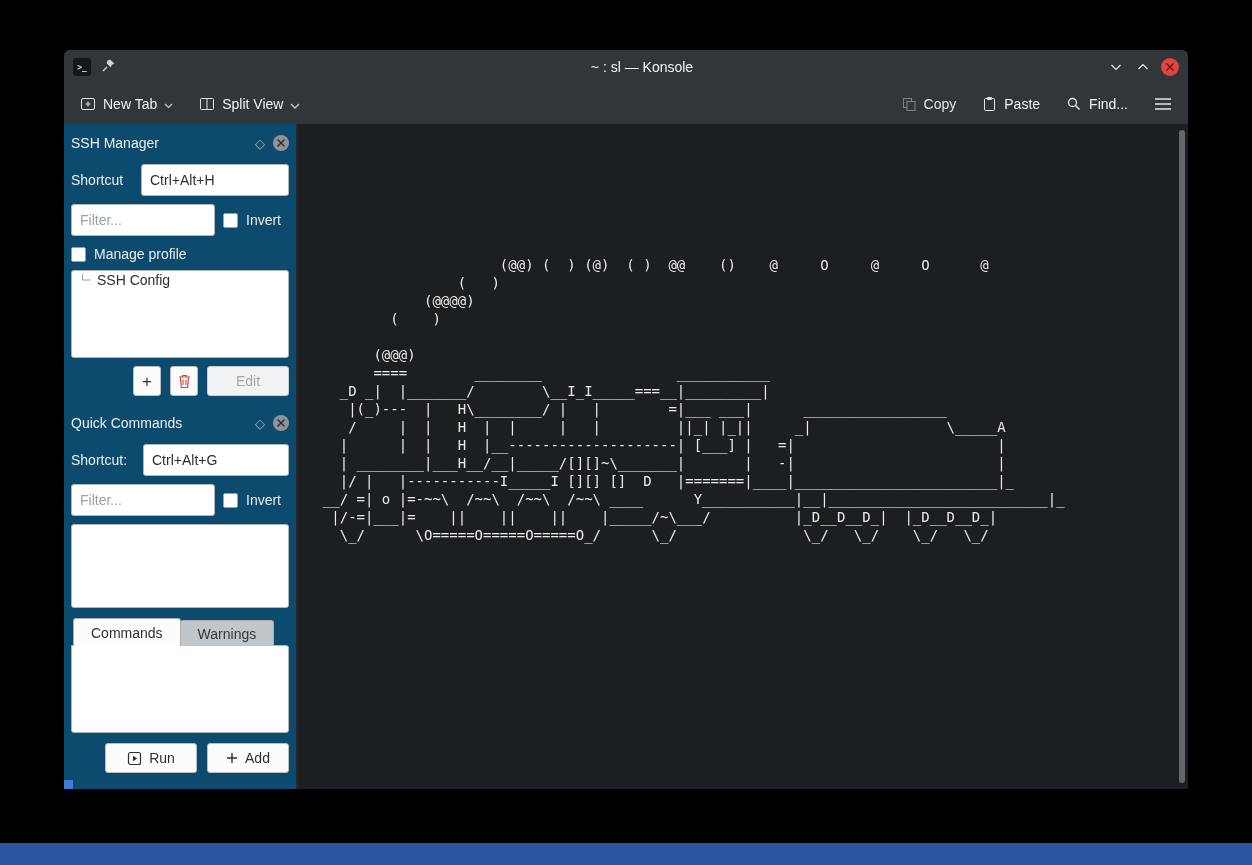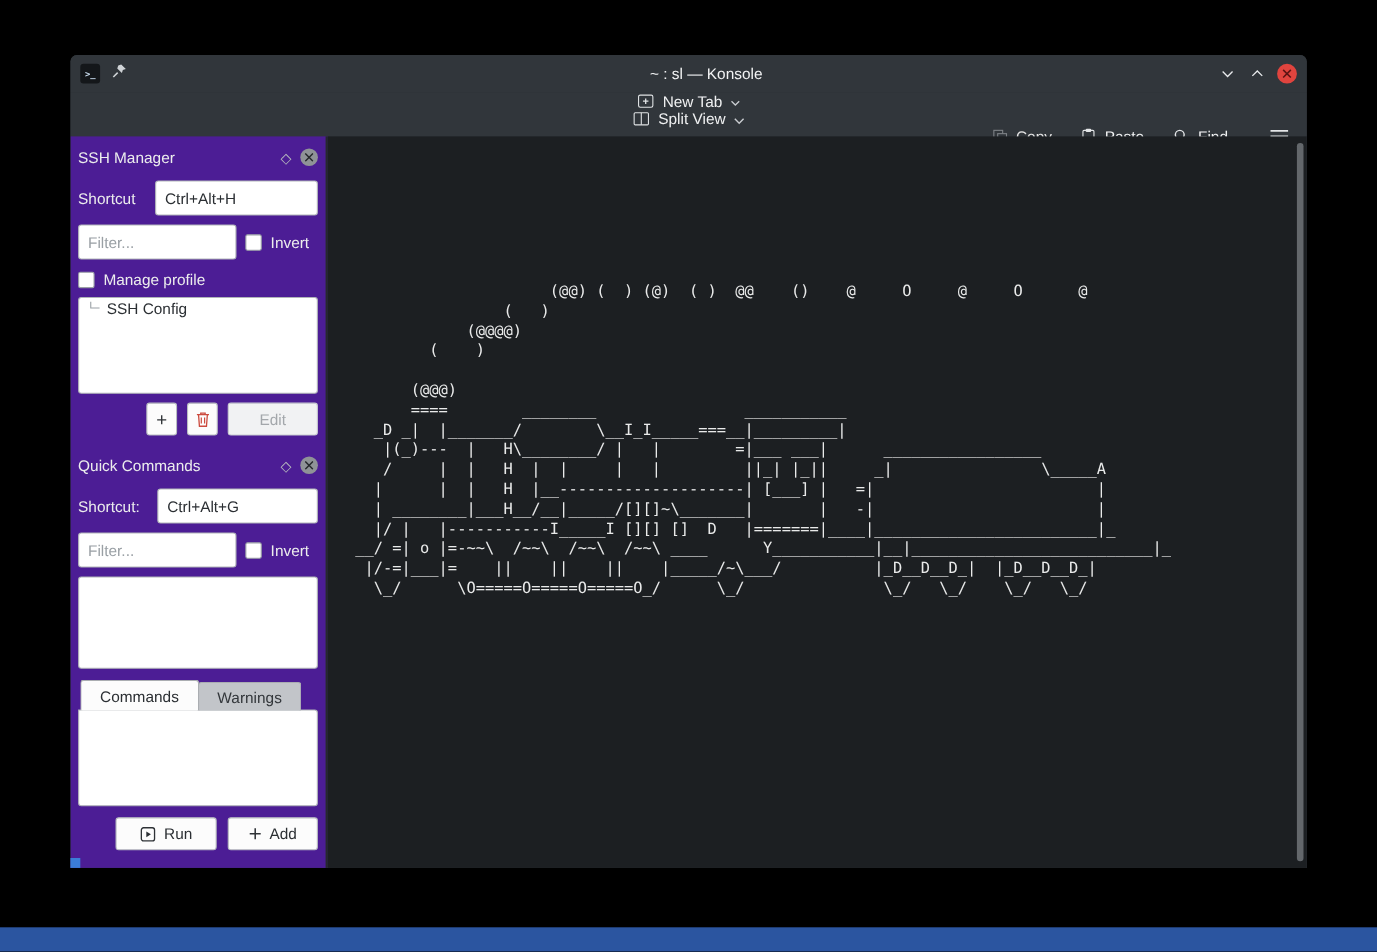--- a/index.html
+++ b/index.html
@@ -19,30 +19,30 @@
   .app-icon { width:18px; height:18px; border-radius:3px; background:#14171a; color:#cfe3f5;
               display:flex; align-items:center; justify-content:center;
               font:bold 8px "DejaVu Sans Mono", monospace; }
   .tb-title { position:absolute; left:0; right:0; text-align:center; color:#f2f3f4; font-size:14px; pointer-events:none;padding-left:32px; }
   .tb-controls { margin-left:auto; display:flex; align-items:center; gap:9px; padding-right:9px; z-index:2; }
   .tb-btn { width:18px; height:18px; display:flex; align-items:center; justify-content:center; cursor:pointer; }
   .close-circle { width:18px; height:18px; border-radius:50%; background:#e0443e;
                   display:flex; align-items:center; justify-content:center; cursor:pointer; }
 
   
-  .toolbar { height:40px; background:#31363b; display:flex; align-items:center; padding:0 16px;flex-direction:column; }
+  .toolbar { height:40px; background:#31363b; display:flex; align-items:center; padding:0 16px; }
   .tool-btn { display:flex; align-items:center; gap:7px; color:#f0f1f2; font-size:14px; cursor:pointer; }
   .tool-btn.disabled { color:#e5e5e5; }
   .tool-gap { width:26px; }
   .toolbar-right { margin-left:auto; display:flex; align-items:center; gap:26px; }
   .caret { margin-top:4px; }
 
   
   .content { display:flex; height:665px; }
-  .sidebar { width:234px; background:#4c1d95; border-right:2px solid #26292c; padding:4px 7px 0 7px;
+  .sidebar { width:234px; background:#0c4a6e; border-right:2px solid #26292c; padding:4px 7px 0 7px;
              display:flex; flex-direction:column; }
 
   .panel-header { display:flex; align-items:center; height:26px; margin-top:2px; }
   .panel-title { flex:1; color:#eceded; font-size:14px; }
   .panel-icons { display:flex; align-items:center; gap:8px; }
   .float-glyph { color:#b6b9bd; font-size:13px; line-height:1; cursor:pointer; }
   .pclose { width:16px; height:16px; border-radius:50%; background:#8f9397; display:flex;
             align-items:center; justify-content:center; cursor:pointer; }
 
   .row { display:flex; align-items:center; margin-top:8px; gap:8px; }

